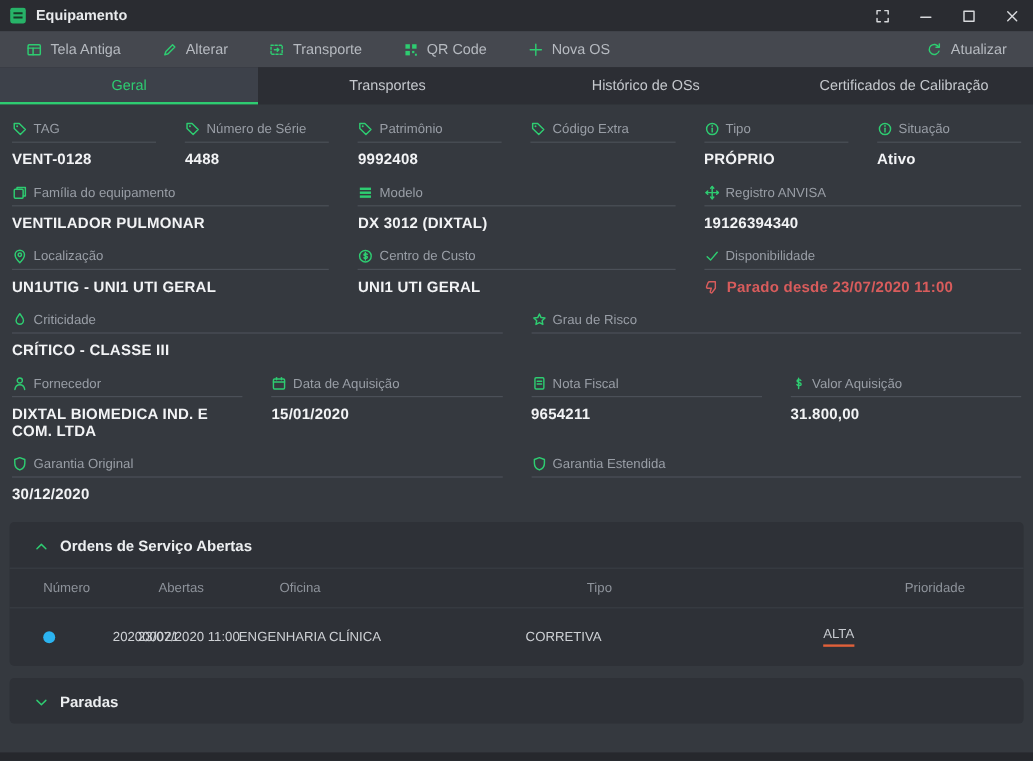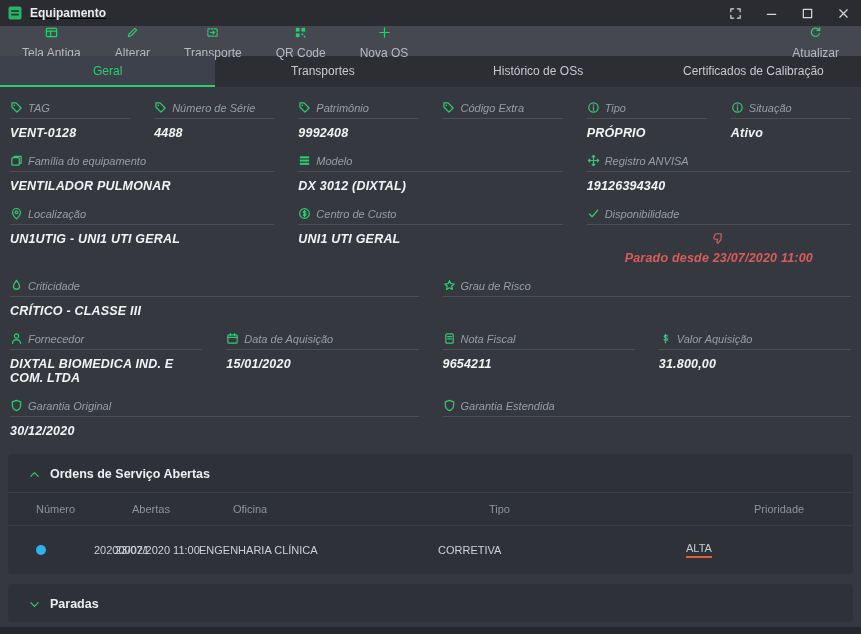--- a/index.html
+++ b/index.html
@@ -1,50 +1,50 @@
 <!DOCTYPE html>
 <html><head>
 <meta charset="utf-8">
 <style>
   * { margin:0; padding:0; box-sizing:border-box; }
   html,body { background:#1e2024; }
   body { font-family:"Liberation Sans", sans-serif; }
   .window { position:relative; width:861px; height:634px; background:#35393f; overflow:hidden; }
 
   
-  .titlebar { height:26px; background:#2a2c31; display:flex; align-items:center; padding-left:8px;text-decoration:underline; }
+  .titlebar { height:26px; background:#2a2c31; display:flex; align-items:center; padding-left:8px; }
   .app-icon { width:14px; height:14px; flex:0 0 auto; }
   .titlebar-title { margin-left:8px; font-size:12px; font-weight:600; color:#e9ebed; flex:1 1 auto; }
   .win-controls { display:flex; height:100%; }
   .win-btn { width:36px; height:26px; display:flex; align-items:center; justify-content:center; background:transparent; border:none; cursor:pointer; }
   .win-btn svg { stroke:#d7d9dc; }
 
   
   .toolbar { height:30px; background:#45484f; display:flex; align-items:center; padding:0 12px; }
   .tb-btn { display:flex; align-items:center; gap:7px; background:transparent; border:none; cursor:pointer;
-            font-family:inherit; font-size:12px; color:#b6bac0; padding:0 10px; height:100%; margin-right:14px;flex-direction:column; }
+            font-family:inherit; font-size:12px; color:#b6bac0; padding:0 10px; height:100%; margin-right:14px; }
   .tb-right { margin-left:auto; margin-right:0; }
 
   
   .tabs { height:31px; background:#2c2e34; display:flex; }
   .tab { flex:1 1 25%; display:flex; align-items:center; justify-content:center; font-size:12px; color:#c6c9ce;
          cursor:pointer; border-bottom:2px solid transparent; }
   .tab.active { background:#3d414a; color:#2ecc71; border-bottom:2px solid #2ecc71; }
 
   
   .content { padding:14px 10px 0 10px; }
-  .frow { display:grid; gap:24px; margin-bottom:14px;font-style:italic; }
+  .frow { display:grid; gap:24px; margin-bottom:14px; }
   .r6 { grid-template-columns:repeat(6,1fr); }
   .r3 { grid-template-columns:repeat(3,1fr); }
   .r4 { grid-template-columns:repeat(4,1fr); }
   .r2 { grid-template-columns:repeat(2,1fr); }
   .flabel { display:flex; align-items:center; gap:5px; font-size:11px; color:#999ea6;
             padding-bottom:4px; border-bottom:1px solid #4b5058; white-space:nowrap; overflow:hidden; }
   .fvalue { padding-top:7px; font-size:12.5px; font-weight:700; color:#f2f3f5; min-height:18px; letter-spacing:.2px; }
-  .fvalue.danger { color:#d85c5c; display:flex; align-items:center; gap:6px;flex-direction:column; }
+  .fvalue.danger { color:#d85c5c; display:flex; align-items:center; gap:6px; }
 
   
   .ic { width:13px; height:13px; flex:0 0 auto; }
   .ic path, .ic rect, .ic line, .ic circle, .ic polyline { fill:none; stroke:#2ecc71; stroke-width:1.3; stroke-linecap:round; stroke-linejoin:round; }
   .ic .fill { fill:#2ecc71; stroke:none; }
   .ic.red path { stroke:#d85c5c; }
 
   
   .card { margin:16px 8px 0 8px; background:#2e3137; border-radius:4px; }
   .card-header { display:flex; align-items:center; gap:9px; padding:13px 20px 11px 20px; cursor:pointer; }

